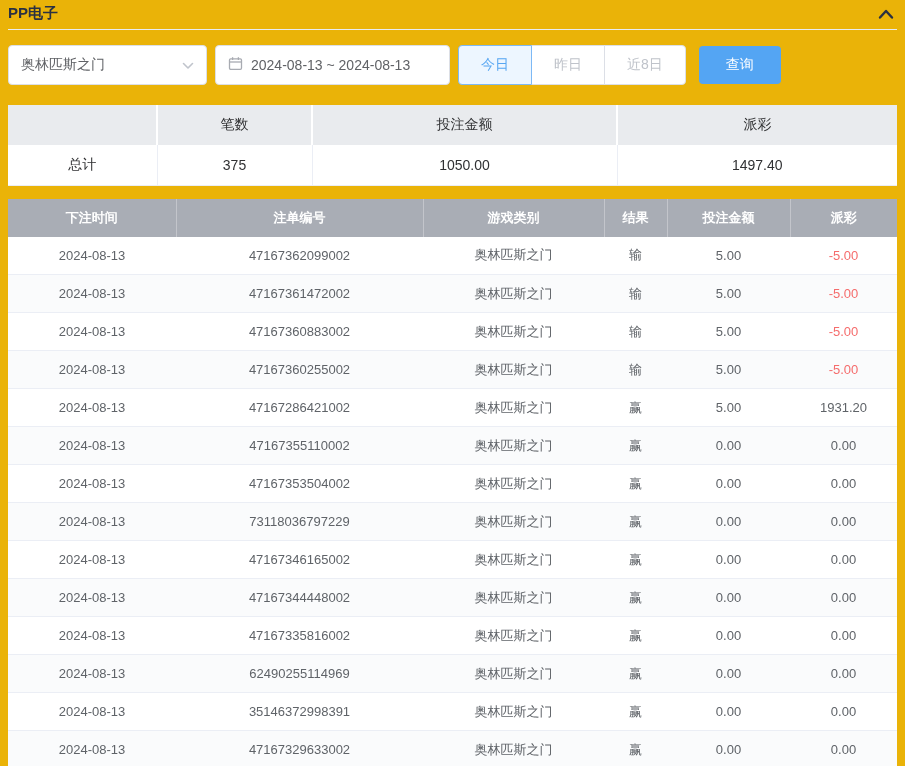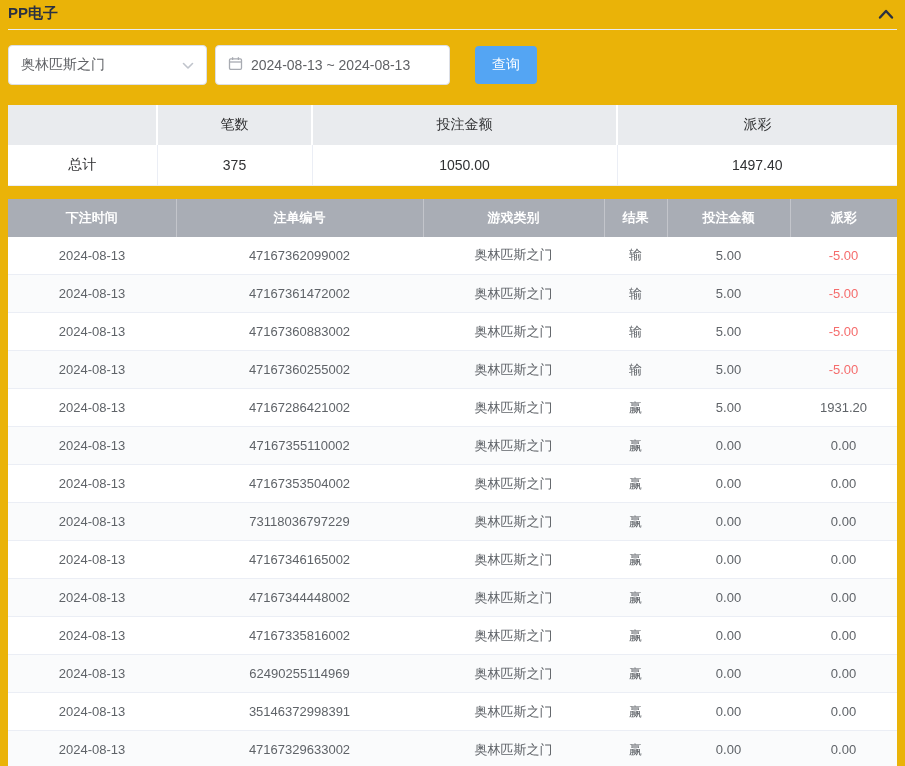--- a/index.html
+++ b/index.html
@@ -38,21 +38,21 @@
     height:40px; padding:0 22px; font-size:14px; background:#fff;
     border:1px solid #dcdfe6; color:#bfc3ca; cursor:pointer; margin-left:-1px;
     font-family:inherit; position:relative;
   }
   .qbtn:first-child { margin-left:0; border-radius:4px 0 0 4px; }
   .qbtn:last-child { border-radius:0 4px 4px 0; }
   .qbtn.active {
     background:#edf6ff; border-color:#7db9f5; color:#57a6f2; z-index:1;
   }
   .search-btn {
-    height:38px; width:62px; margin-left:25px; border:none; border-radius:4px;
+    height:38px; width:82px; margin-left:13px; border:none; border-radius:4px;
     background:#54a5f3; color:#fff; font-size:14px; cursor:pointer; font-family:inherit;
   }
 
   
   table { border-spacing:0; }
   .summary { width:100%; border-collapse:collapse; table-layout:fixed; margin-top:20px; font-size:14px; }
   .summary th {
     background:#e9ebee; height:40px; font-weight:400; color:#303133;
     border-left:2px solid #fff; text-align:center;
   }
@@ -107,20 +107,25 @@
         <svg width="15" height="15" viewBox="0 0 15 15">
           <rect x="1.5" y="2.8" width="12" height="10.5" rx="1.2" fill="none" stroke="#a8abb2" stroke-width="1.3"></rect>
           <line x1="1.5" y1="6" x2="13.5" y2="6" stroke="#a8abb2" stroke-width="1.3"></line>
           <line x1="4.6" y1="1.2" x2="4.6" y2="4" stroke="#a8abb2" stroke-width="1.3"></line>
           <line x1="10.4" y1="1.2" x2="10.4" y2="4" stroke="#a8abb2" stroke-width="1.3"></line>
         </svg>
       </span>
       <span>2024-08-13 ~ 2024-08-13</span>
     </div>
 
+    <div class="btn-group">
+      <button class="qbtn active">今日</button>
+      <button class="qbtn">昨日</button>
+      <button class="qbtn">近8日</button>
+    </div>
 
     <button class="search-btn">查询</button>
   </div>
 
   <table class="summary">
     <colgroup>
         <col style="width:149px">
         <col style="width:155px">
         <col style="width:305px">
         <col style="width:280px">

